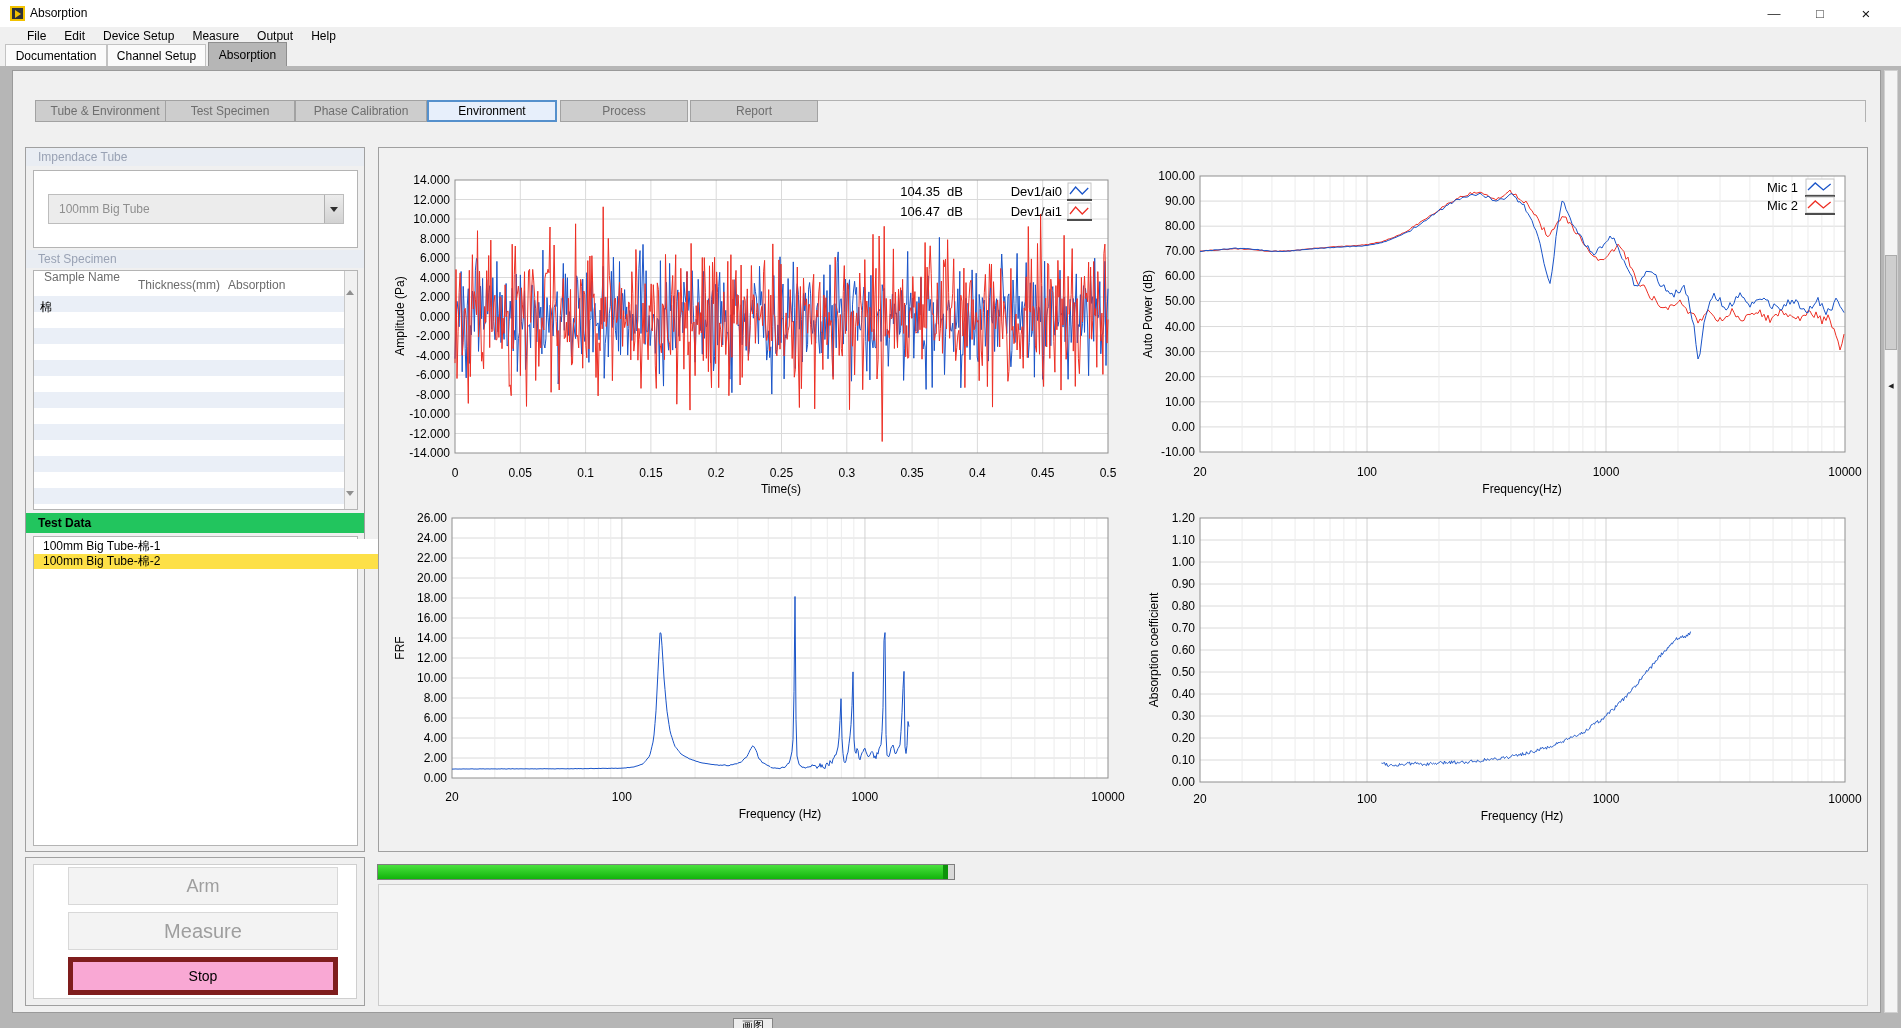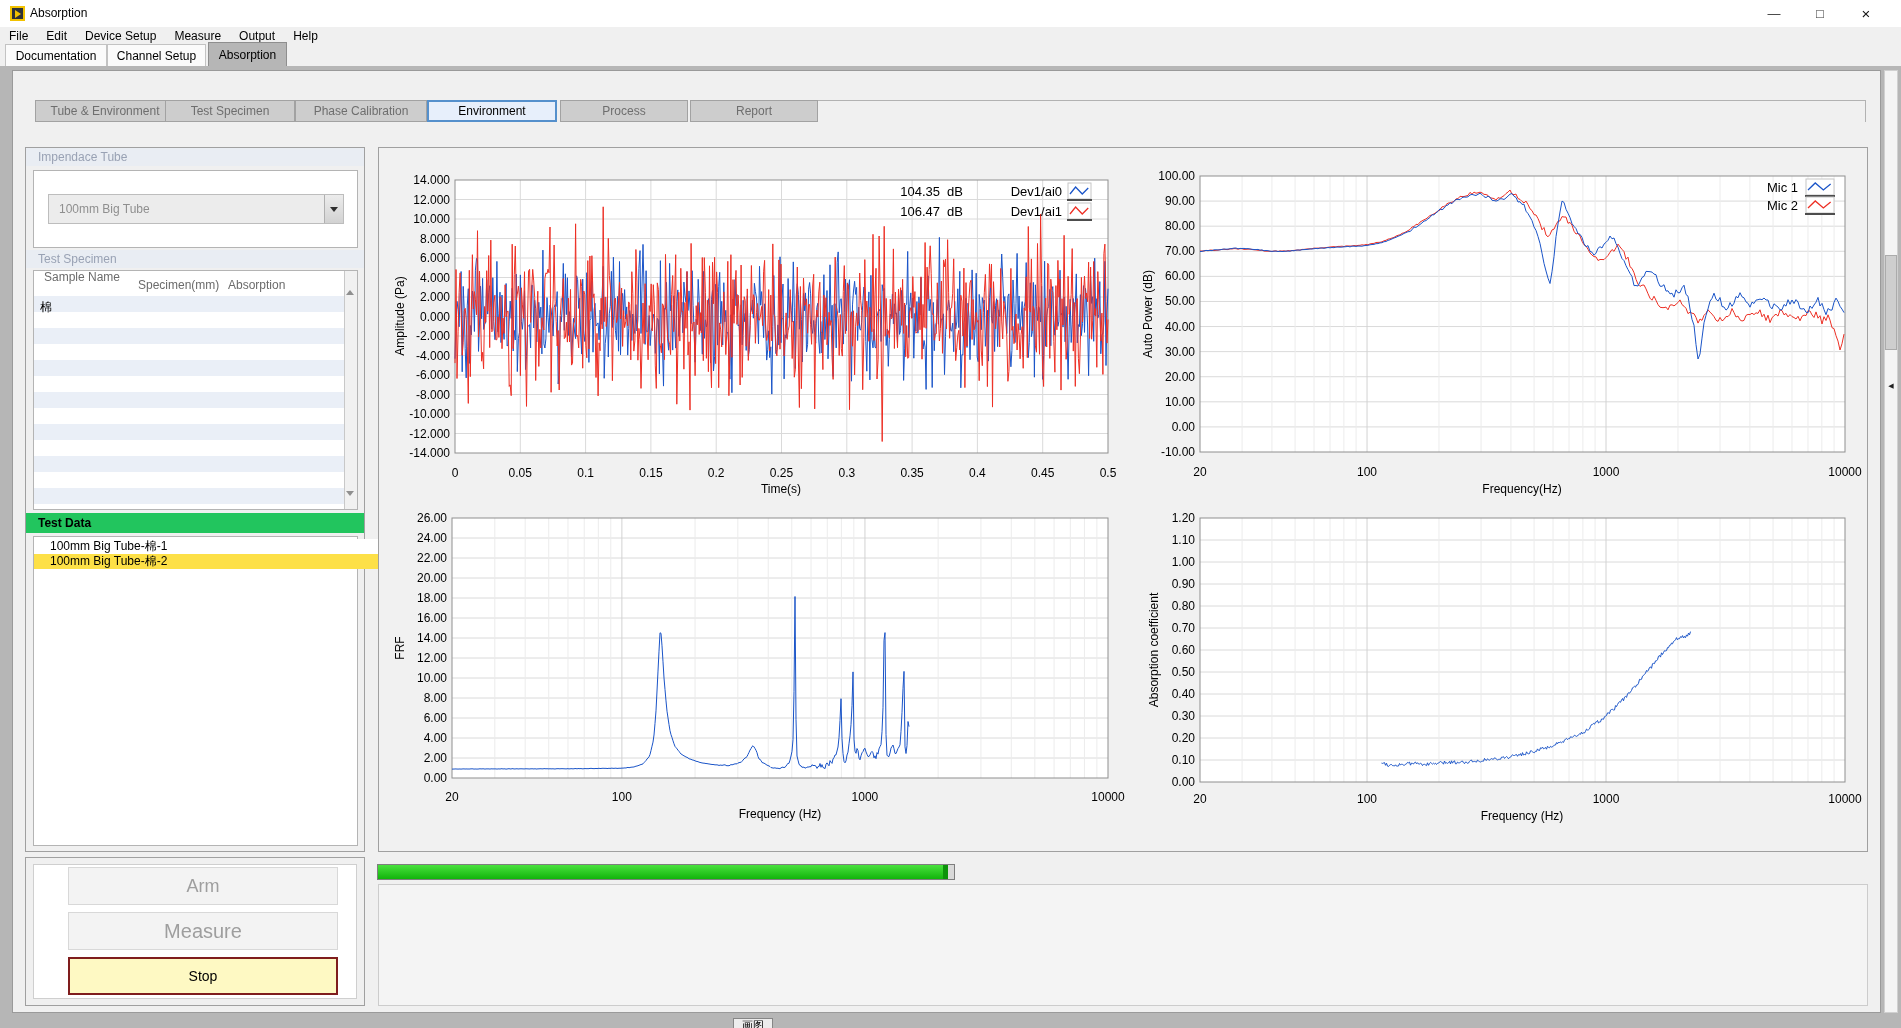--- a/index.html
+++ b/index.html
@@ -4,21 +4,21 @@
 <style>
 *{margin:0;padding:0;box-sizing:border-box;}
 html,body{width:1901px;height:1028px;}
 body{position:relative;overflow:hidden;background:#b6b6b6;font-family:"Liberation Sans",sans-serif;font-size:12px;color:#000;}
 .abs{position:absolute;}
 .titlebar{left:0;top:0;width:1901px;height:27px;background:#ffffff;display:flex;align-items:center;}
 .appicon{position:absolute;left:10px;top:6px;width:15px;height:15px;background:#2e3238;border:2px solid #f2c200;display:flex;align-items:center;justify-content:center;}
 .appicon .tri{width:0;height:0;border-top:4px solid transparent;border-bottom:4px solid transparent;border-left:6px solid #f2c200;}
 .wtitle{position:absolute;left:30px;top:6px;font-size:12px;}
 .winbtn{position:absolute;top:0;width:44px;height:27px;display:flex;align-items:center;justify-content:center;font-size:13px;color:#333;cursor:default;}
-.menubar{left:0;top:27px;width:1901px;height:17px;background:#f0f0f0;display:flex;align-items:center;padding-left:0;}
+.menubar{left:0;top:27px;width:1901px;height:17px;background:#f0f0f0;display:flex;align-items:center;padding-left:18px;}
 .menuitem{padding:0 9px;height:17px;display:flex;align-items:center;}
 .tabrow{left:0;top:44px;width:1901px;height:22px;background:#f0f0f0;}
 .maintab{position:absolute;top:44px;height:22px;background:#fbfbfb;border:1px solid #c3c3c3;border-bottom:none;display:flex;align-items:center;justify-content:center;}
 .maintab.selected{top:42px;height:24px;background:#b6b6b6;border:1px solid #8e8e8e;border-bottom:none;z-index:3;}
 .desktop{left:0;top:66px;width:1901px;height:962px;background:#b6b6b6;}
 .apppanel{left:12px;top:70px;width:1869px;height:943px;background:#f0f0f0;border:1px solid #9a9a9a;}
 .tabstrip-line{left:818px;top:100px;width:1048px;height:22px;border-top:1px solid #b2b2b2;border-right:1px solid #b2b2b2;}
 .subtab{position:absolute;top:100px;height:22px;background:#cdcdcd;border:1px solid #a2a2a2;color:#6e6e6e;display:flex;align-items:center;justify-content:center;}
 .subtab.selected{background:#e7effb;border:2px solid #5590cc;color:#000;}
 .groupbox{border:1px solid #a0a0a0;background:#f0f0f0;}
@@ -26,24 +26,24 @@
 .whitebox{background:#ffffff;border:1px solid #b4b4b4;}
 .ddfield{left:48px;top:194px;width:296px;height:30px;background:#ececec;border:1px solid #bdbdbd;display:flex;align-items:center;padding-left:10px;color:#8f8f8f;}
 .ddbtn{left:324px;top:195px;width:19px;height:28px;background:linear-gradient(#ececec,#d2d2d2);border-left:1px solid #b0b0b0;display:flex;align-items:center;justify-content:center;}
 .tri-dn-dark{width:0;height:0;border-left:4px solid transparent;border-right:4px solid transparent;border-top:5px solid #2f2f2f;}
 .tri-up{width:0;height:0;border-left:4px solid transparent;border-right:4px solid transparent;border-bottom:5px solid #8f8f8f;}
 .tri-dn{width:0;height:0;border-left:4px solid transparent;border-right:4px solid transparent;border-top:5px solid #8f8f8f;}
 .thead{color:#6b6b6b;}
 .stripes{left:34px;top:296px;width:310px;height:208px;background:repeating-linear-gradient(to bottom,#eaeff7 0 16px,#ffffff 16px 32px);}
 .tscroll{left:344px;top:271px;width:13px;height:238px;background:#f1f1f1;border-left:1px solid #c8c8c8;}
 .tdheader{left:26px;top:513px;width:338px;height:20px;background:#22c55e;display:flex;align-items:center;padding-left:12px;font-weight:bold;}
-.tditem{position:absolute;left:34px;width:358px;height:15px;display:flex;align-items:center;padding-left:16px;background:#ffffff;}
+.tditem{position:absolute;left:34px;width:358px;height:15px;display:flex;align-items:center;padding-left:9px;background:#ffffff;}
 .tditem.selected{background:#fde047;}
 .btn{position:absolute;left:68px;width:270px;display:flex;align-items:center;justify-content:center;background:#f3f3f3;border:1px solid #d8d8d8;color:#9e9e9e;}
-.btn.stop{background:#fef9c3;border:2px solid #7f1d1d;color:#000;}
+.btn.stop{background:#f9a8d4;border:5px solid #7f1d1d;color:#000;}
 .chartpanel{left:378px;top:147px;width:1490px;height:705px;background:#f1f1f1;border:1px solid #a0a0a0;}
 .progressbar{left:377px;top:864px;width:578px;height:16px;border:1px solid #7e7e7e;background:#d9d9d9;}
 .progressfill{position:absolute;left:0;top:0;height:100%;background:linear-gradient(to bottom,#49e13e,#12b40b);}
 .progresscap{position:absolute;right:0;top:0;width:5px;height:100%;background:#0c930a;}
 .lowerbox{left:378px;top:884px;width:1490px;height:122px;background:#f4f4f4;border:1px solid #cccccc;}
 .bottomtab{left:733px;top:1018px;width:40px;height:10px;background:#ededed;border:1px solid #868686;border-bottom:none;overflow:hidden;display:flex;justify-content:center;}
 .bottomtab span{font-size:11px;line-height:13px;}
 .sbtrack{left:1884px;top:70px;width:14px;height:943px;background:#f4f4f4;border:1px solid #d0d0d0;}
 .sbthumb{left:1885px;top:255px;width:12px;height:95px;background:#cecece;border:1px solid #ababab;}
 .sbarrow{left:1885px;top:380px;width:12px;height:12px;display:flex;align-items:center;justify-content:center;font-size:7px;color:#222;}
@@ -94,21 +94,21 @@
 <div class="abs whitebox" style="left:33px;top:170px;width:325px;height:78px;"></div>
 <div class="abs ddfield">100mm Big Tube</div>
 <div class="abs ddbtn">
     <span class="tri-dn-dark"></span>
   </div>
 
 <div class="abs secheader" style="left:26px;top:250px;width:338px;height:18px;">Test Specimen</div>
 <div class="abs whitebox" style="left:33px;top:270px;width:325px;height:240px;"></div>
 <div class="abs stripes"></div>
 <span class="abs thead" style="left:44px;top:270px;">Sample Name</span>
-<span class="abs thead" style="left:138px;top:278px;">Specimen(mm)</span>
+<span class="abs thead" style="left:138px;top:278px;">Thickness(mm)</span>
 <span class="abs thead" style="left:228px;top:278px;">Absorption</span>
 <span class="abs" style="left:40px;top:299px;">棉</span>
 <div class="abs tscroll"></div>
 <div class="abs" style="left:346px;top:276px;"><span class="tri-up"></span></div>
 <div class="abs" style="left:346px;top:496px;"><span class="tri-dn"></span></div>
 
 <div class="abs tdheader">Test Data</div>
 <div class="abs whitebox" style="left:33px;top:536px;width:325px;height:310px;"></div>
 <div class="tditem" style="top:539px;">100mm Big Tube-棉-1</div>
 <div class="tditem selected" style="top:554px;">100mm Big Tube-棉-2</div>

